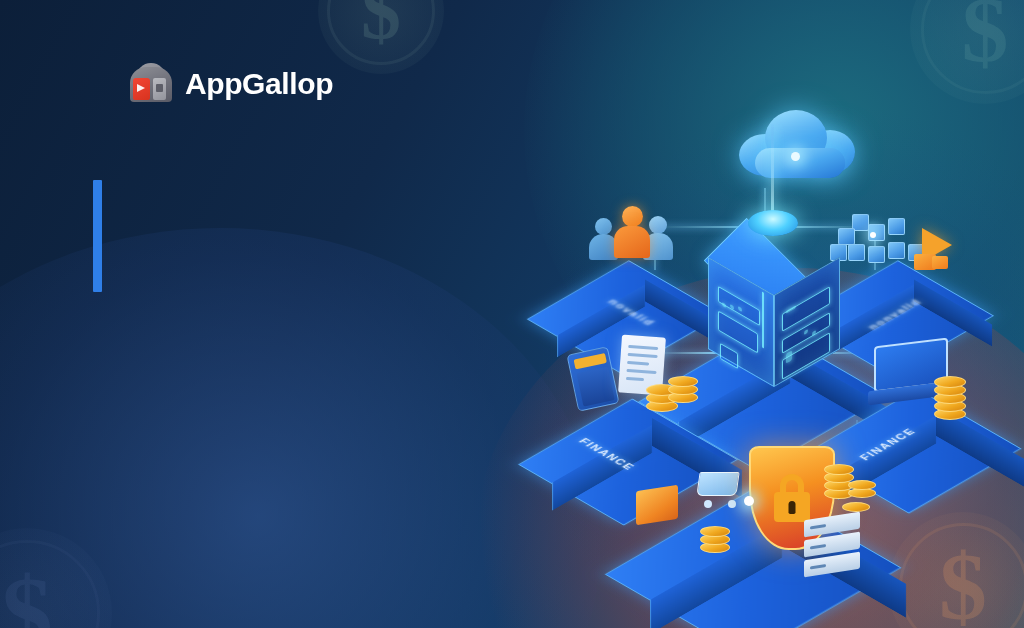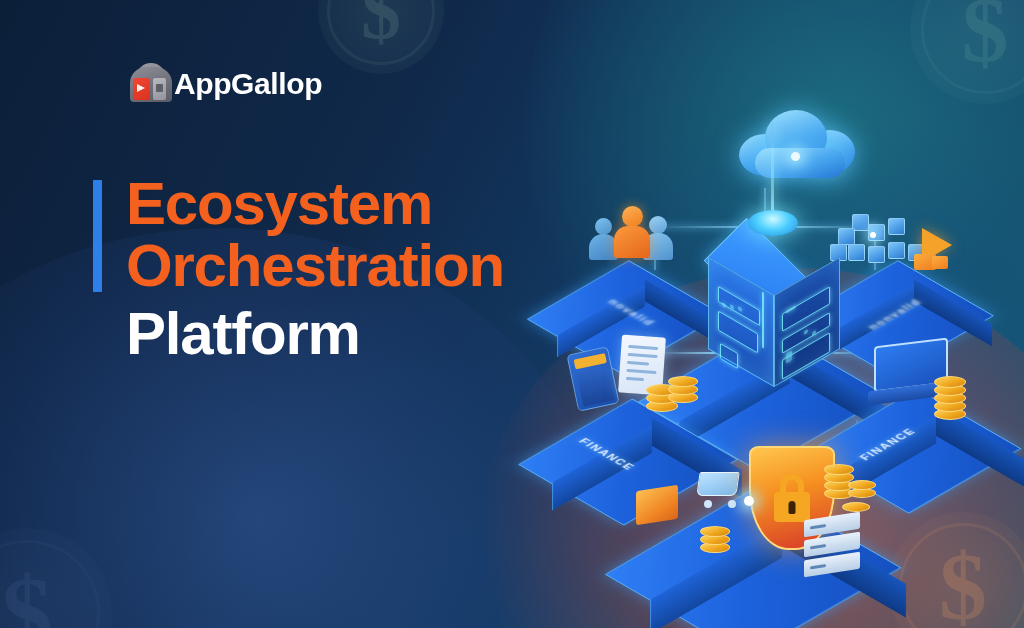--- a/index.html
+++ b/index.html
@@ -76,21 +76,21 @@
   #wm-bottomleft{
     left:-58px; bottom:-70px; width:170px; height:170px;
     color:rgba(120,150,205,.10);
     background:radial-gradient(circle,rgba(120,150,205,.08) 0%,rgba(120,150,205,.03) 70%,rgba(0,0,0,0) 72%);
     font-size:104px; line-height:1;
   }
 
   
   #logo{
     position:absolute; left:128px; top:62px;
-    display:flex; align-items:center; 
+    display:flex; align-items:center; gap:11px;
   }
   .logo-mark{ position:relative; width:46px; height:44px; }
   .lm-body{
     position:absolute; left:2px; top:5px; width:42px; height:35px;
     background:linear-gradient(160deg,#8e8f96 0%,#6f707a 55%,#5a5b66 100%);
     border-radius:16px 16px 4px 4px;
   }
   .lm-arch{
     position:absolute; left:8px; top:1px; width:30px; height:30px;
     border-radius:50%;
@@ -413,25 +413,20 @@
     <span class="logo-mark">
       <span class="lm-arch"></span>
       <span class="lm-body"></span>
       <span class="lm-red"></span>
       <span class="lm-grey"></span>
     </span>
     <span class="logo-text">AppGallop</span>
   </div>
 
   <div id="accent-bar"></div>
-  <div id="headline">
-    <div class="hl-line hl-orange">Ecosystem</div>
-    <div class="hl-line hl-orange">Orchestration</div>
-    <div class="hl-line hl-white">Platform</div>
-  </div>
 
   <div id="art">
 
     <div class="wire" style="left:228px;top:92px;width:2px;height:40px;"></div>
     <div class="wire" style="left:118px;top:130px;width:222px;height:2px;"></div>
     <div class="wire" style="left:118px;top:130px;width:2px;height:44px;"></div>
     <div class="wire" style="left:338px;top:130px;width:2px;height:44px;"></div>
 
     <div class="wire" style="left:118px;top:216px;width:2px;height:42px;"></div>
     <div class="wire" style="left:118px;top:256px;width:120px;height:2px;"></div>

